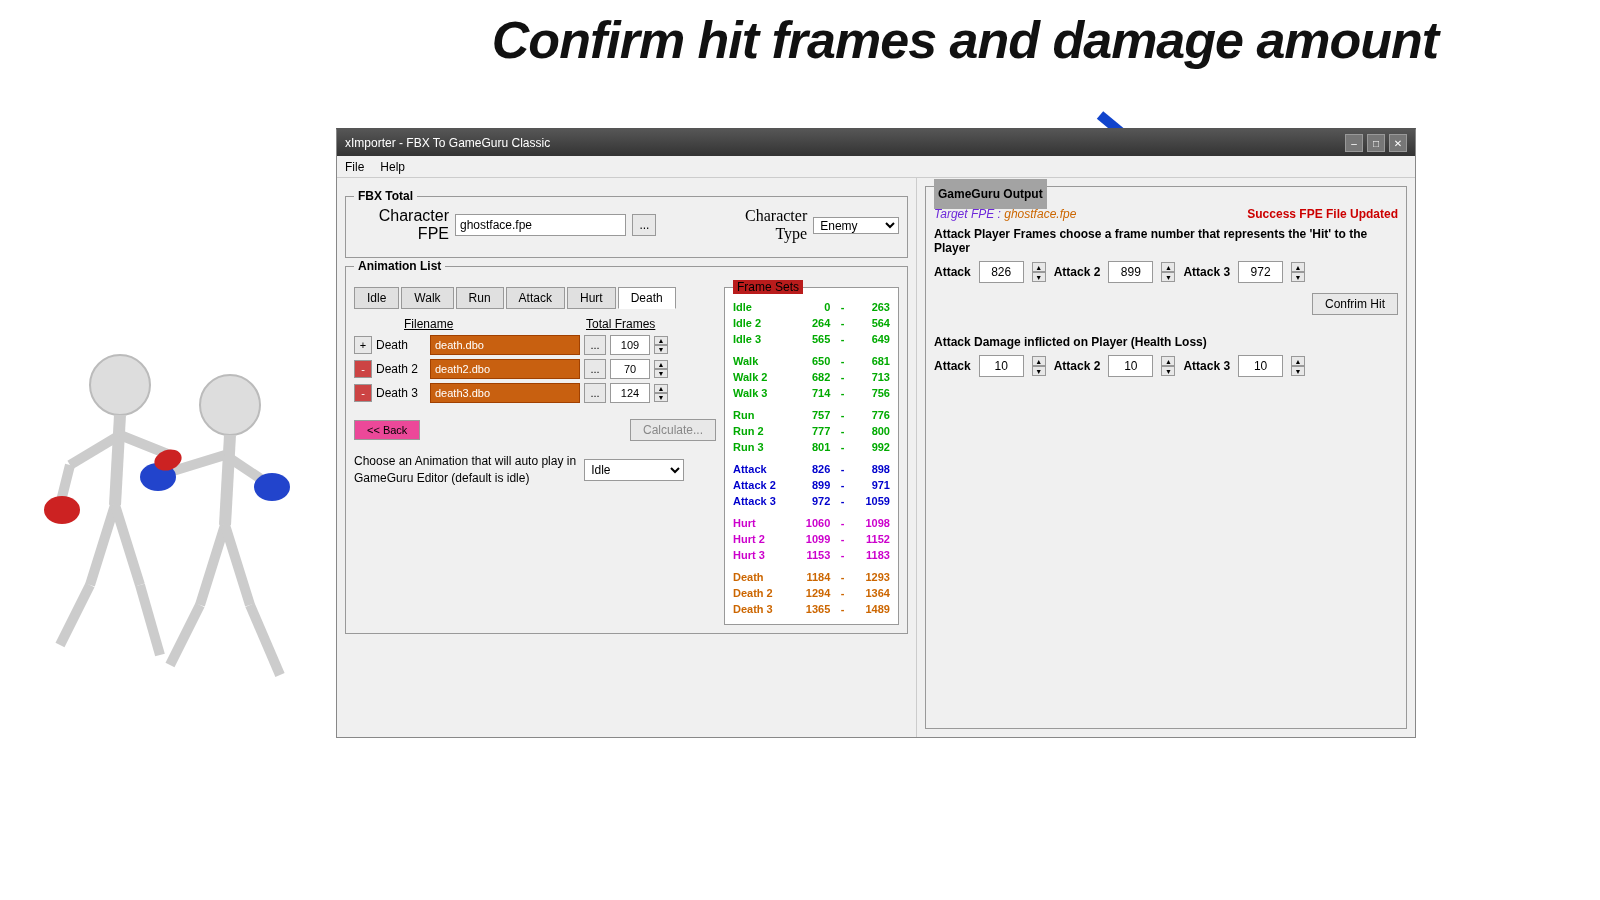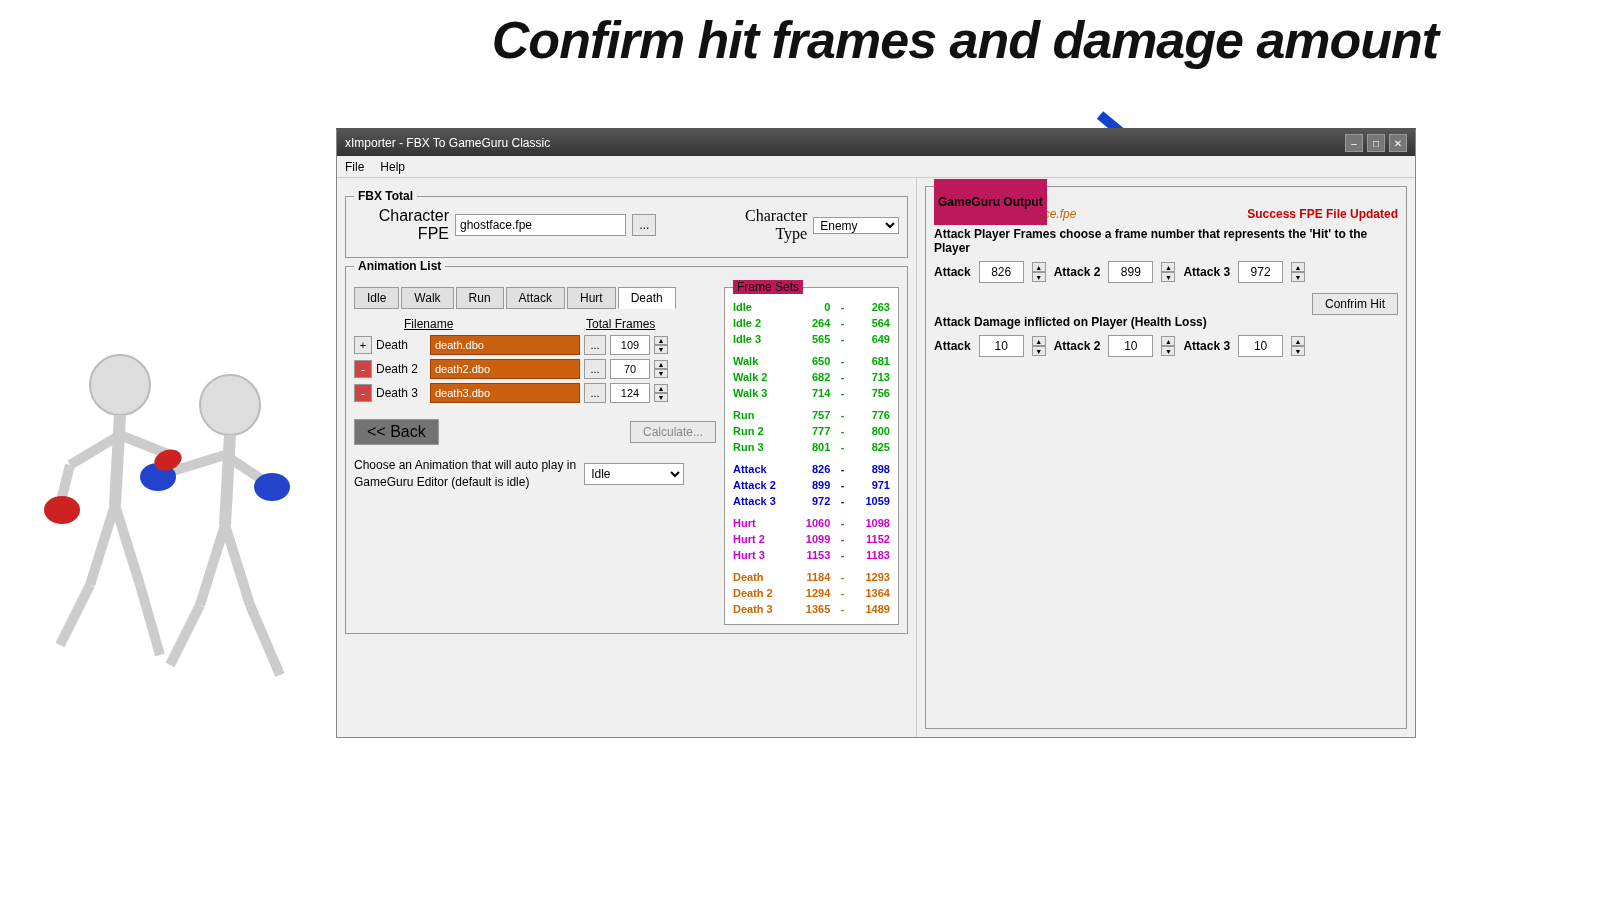--- a/index.html
+++ b/index.html
@@ -251,23 +251,23 @@
     }
 
     .bottom-row {
       display: flex;
       justify-content: space-between;
       align-items: center;
       margin-top: 8px;
     }
     .back-btn {
       border: 1px solid #999;
-      background: #737373;
+      background: #ec4899;
       padding: 3px 12px;
-      font-size: 16px;
+      font-size: 11px;
       cursor: pointer;
     }
     .calc-btn {
       border: 1px solid #999;
       background: #e8e8e8;
       padding: 3px 12px;
       font-size: 12px;
       cursor: pointer;
       color: #888;
     }
@@ -294,21 +294,21 @@
       border: 1px solid #999;
       padding: 6px 8px;
       position: relative;
       background: #fff;
       font-size: 11px;
     }
     .frame-sets-title {
       position: absolute;
       top: -8px;
       left: 8px;
-      background: #be185d;
+      background: #b91c1c;
       padding: 0 4px;
       font-size: 12px;
     }
 
     .fs-row {
       display: flex;
       justify-content: space-between;
       margin-bottom: 2px;
       padding: 1px 0;
     }
@@ -332,22 +332,22 @@
     .right-group {
       border: 1px solid #999;
       padding: 6px 8px 8px;
       position: relative;
       height: 100%;
     }
     .right-group-title {
       position: absolute;
       top: -8px;
       left: 8px;
-      background: #be185d;
-      padding: 16px 4px;
+      background: #a3a3a3;
+      padding: 8px 4px;
       font-size: 12px;
       font-weight: bold;
     }
 
     .target-fpe {
       margin-top: 6px;
       font-size: 12px;
       margin-bottom: 6px;
     }
     .target-fpe span { color: #6d28d9; font-style: italic; }
@@ -624,21 +624,21 @@
             <div class="fs-row fs-green">
               <span class="fs-name">Run 2</span>
               <span class="fs-start">777</span>
               <span class="fs-dash">-</span>
               <span class="fs-end">800</span>
             </div>
             <div class="fs-row fs-green">
               <span class="fs-name">Run 3</span>
               <span class="fs-start">801</span>
               <span class="fs-dash">-</span>
-              <span class="fs-end">825</span>
+              <span class="fs-end">992</span>
             </div>
             <div class="fs-spacer"></div>
             <div class="fs-row fs-blue">
               <span class="fs-name">Attack</span>
               <span class="fs-start">826</span>
               <span class="fs-dash">-</span>
               <span class="fs-end">898</span>
             </div>
             <div class="fs-row fs-blue">
               <span class="fs-name">Attack 2</span>
@@ -723,21 +723,21 @@
           </div>
 
           <span class="attack-label">Attack 3</span>
           <input class="attack-num-input" value="972" style="">
           <div class="attack-spinner">
             <div class="attack-spin-up">▲</div>
             <div class="attack-spin-down">▼</div>
           </div>
         </div>
 
-        <div style="display:flex; justify-content:flex-end; margin-bottom:0;">
+        <div style="display:flex; justify-content:flex-end; margin-bottom:20px;">
           <button class="confirm-btn">Confrim Hit</button>
         </div>
 
         <div class="damage-section-label">Attack Damage inflicted on Player (Health Loss)</div>
 
         <div class="attack-row">
           <span class="attack-label">Attack</span>
           <input class="attack-num-input" value="10" style="">
           <div class="attack-spinner">
             <div class="attack-spin-up">▲</div>

